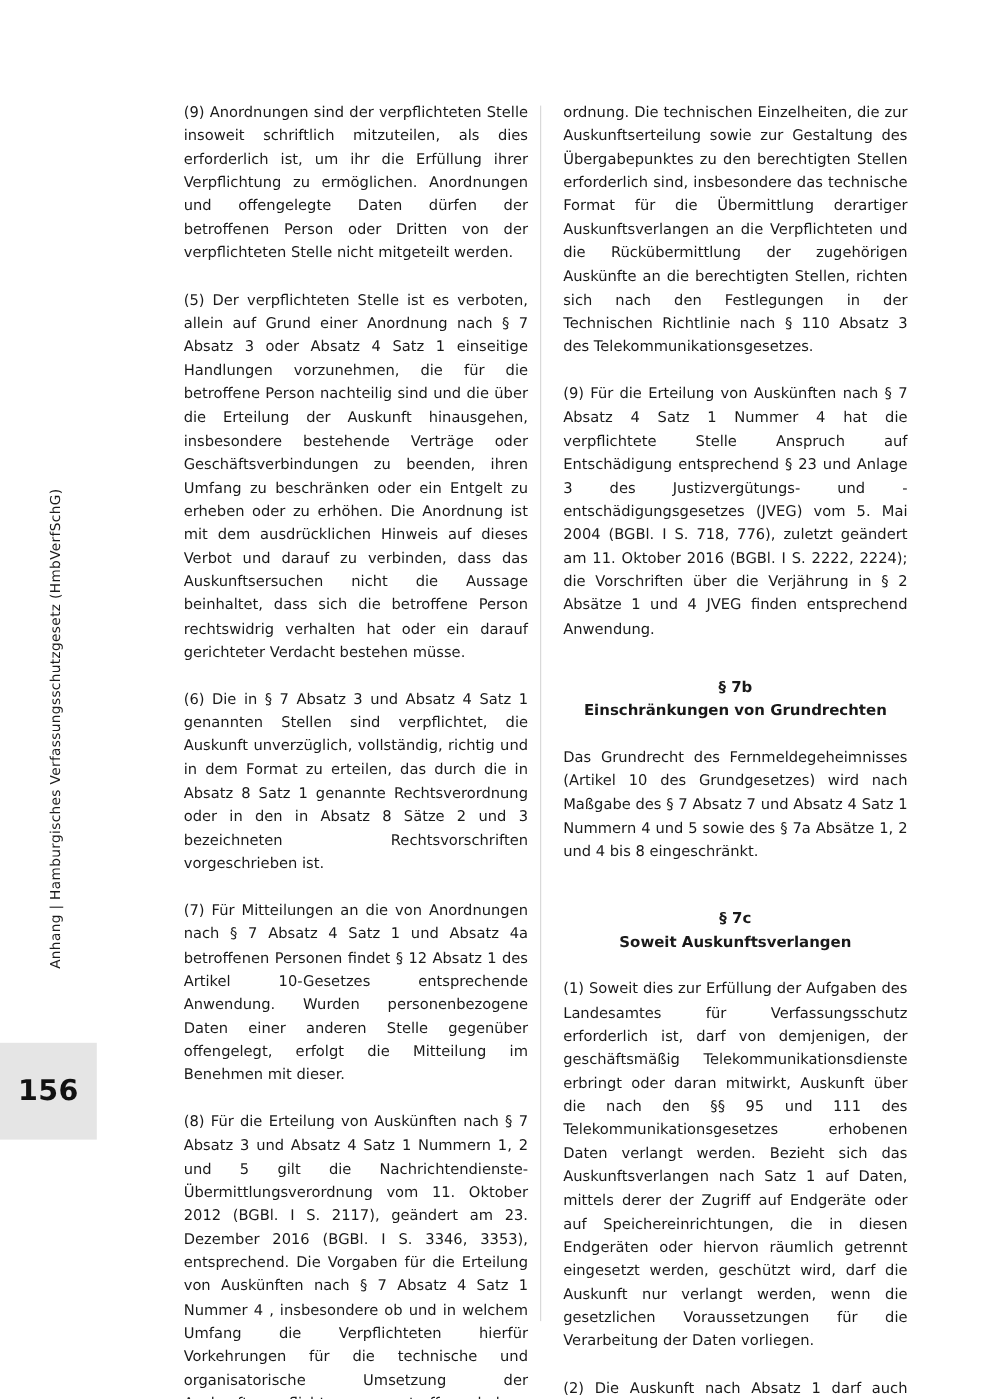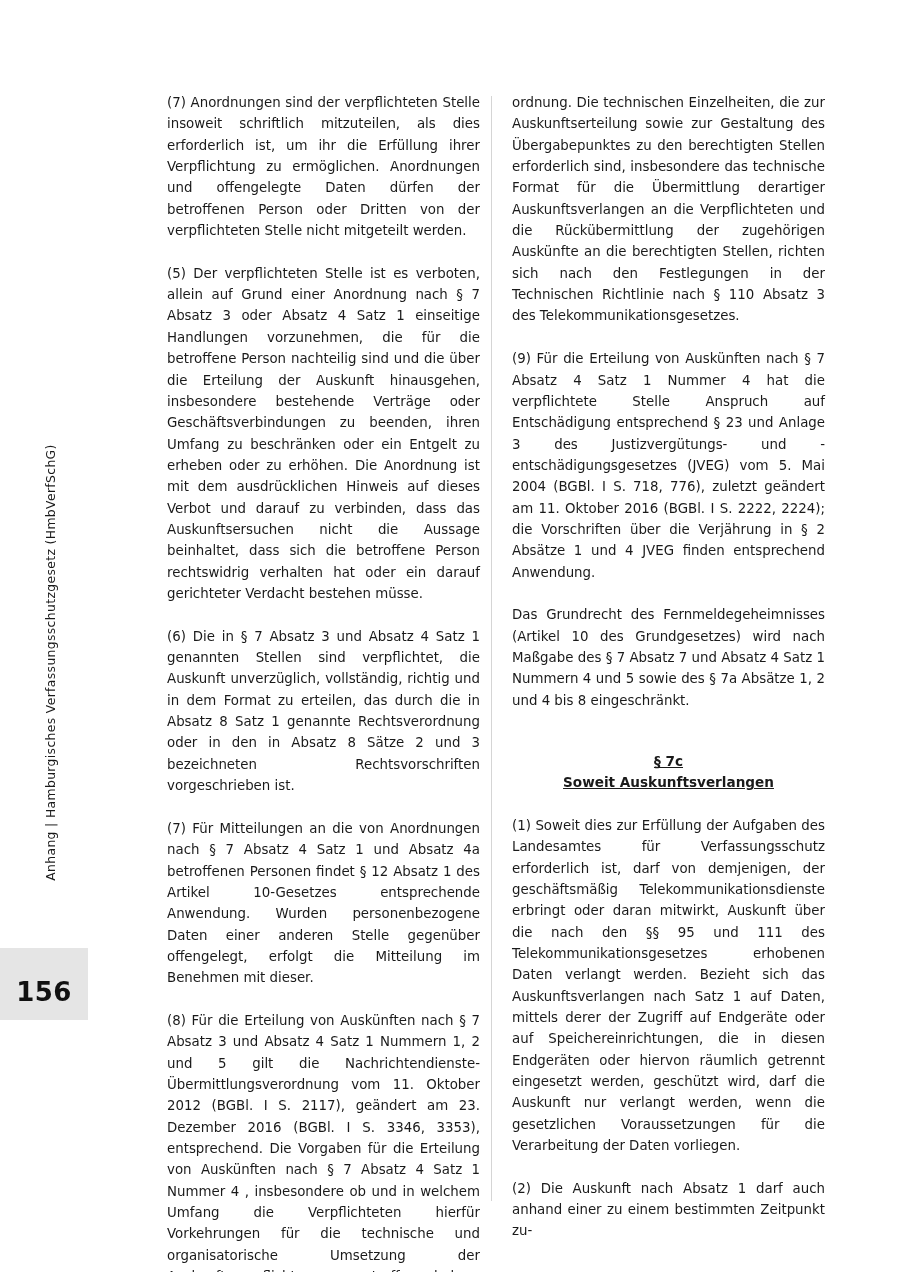--- a/index.html
+++ b/index.html
@@ -36,21 +36,21 @@
     font-size: 12.4px;
     letter-spacing: 0.35px;
     color: #1a1a1a;
     white-space: nowrap;
   }
   .folio-box {
     position: absolute;
     left: 0;
     top: 948px;
     width: 88px;
-    height: 72px;
+    height: 88px;
     background: #e5e5e5;
   }
   .folio-number {
     position: absolute;
     left: 0;
     top: 0;
     width: 88px;
     height: 88px;
     display: flex;
     align-items: center;
@@ -98,48 +98,52 @@
   .sec-head .sec-num {
     display: block;
     font-size: 13.6px;
     font-weight: 700;
   }
   .sec-head .sec-title {
     display: block;
     font-size: 13.6px;
     font-weight: 700;
   }
-  .sec-head.tight-top { margin-top: 40px; text-decoration: underline; }
+  .sec-head.tight-top { margin-top: 40px; }
 </style>
 </head>
 <body>
 
 <div class="page">
 
   <div class="side-rail">
     <div class="running-head">Anhang | Hamburgisches Verfassungsschutzgesetz (HmbVerfSchG)</div>
     <div class="folio-box">
       <div class="folio-number">156</div>
     </div>
   </div>
 
   <div class="column-rule"></div>
 
   <div class="col col-left">
-    <p class="para">(7) Anordnungen sind der verpflichteten Stelle insoweit schriftlich mitzuteilen, als dies erforderlich ist, um ihr die Erfüllung ihrer Verpflichtung zu ermöglichen. Anordnungen und offengelegte Daten dürfen der betroffenen Person oder Dritten von der verpflichteten Stelle nicht mitgeteilt werden.</p>
+    <p class="para">(9) Anordnungen sind der verpflichteten Stelle insoweit schriftlich mitzuteilen, als dies erforderlich ist, um ihr die Erfüllung ihrer Verpflichtung zu ermöglichen. Anordnungen und offengelegte Daten dürfen der betroffenen Person oder Dritten von der verpflichteten Stelle nicht mitgeteilt werden.</p>
     <p class="para">(5) Der verpflichteten Stelle ist es verboten, allein auf Grund einer Anordnung nach § 7 Absatz 3 oder Absatz 4 Satz 1 einseitige Handlungen vorzunehmen, die für die betroffene Person nachteilig sind und die über die Erteilung der Auskunft hinausgehen, insbesondere bestehende Verträge oder Geschäftsverbindungen zu beenden, ihren Umfang zu beschränken oder ein Entgelt zu erheben oder zu erhöhen. Die Anordnung ist mit dem ausdrücklichen Hinweis auf dieses Verbot und darauf zu verbinden, dass das Auskunftsersuchen nicht die Aussage beinhaltet, dass sich die betroffene Person rechtswidrig verhalten hat oder ein darauf gerichteter Verdacht bestehen müsse.</p>
     <p class="para">(6) Die in § 7 Absatz 3 und Absatz 4 Satz 1 genannten Stellen sind verpflichtet, die Auskunft unverzüglich, vollständig, richtig und in dem Format zu erteilen, das durch die in Absatz 8 Satz 1 genannte Rechtsverordnung oder in den in Absatz 8 Sätze 2 und 3 bezeichneten Rechtsvorschriften vorgeschrieben ist.</p>
     <p class="para">(7) Für Mitteilungen an die von Anordnungen nach § 7 Absatz 4 Satz 1 und Absatz 4a betroffenen Personen findet § 12 Absatz 1 des Artikel 10-Gesetzes entsprechende Anwendung. Wurden personenbezogene Daten einer anderen Stelle gegenüber offengelegt, erfolgt die Mitteilung im Benehmen mit dieser.</p>
     <p class="para">(8) Für die Erteilung von Auskünften nach § 7 Absatz 3 und Absatz 4 Satz 1 Nummern 1, 2 und 5 gilt die Nachrichtendienste-Übermittlungsverordnung vom 11. Oktober 2012 (BGBl. I S. 2117), geändert am 23. Dezember 2016 (BGBl. I S. 3346, 3353), entsprechend. Die Vorgaben für die Erteilung von Auskünften nach § 7 Absatz 4 Satz 1 Nummer 4 , insbesondere ob und in welchem Umfang die Verpflichteten hierfür Vorkehrungen für die technische und organisatorische Umsetzung der Auskunftsverpflichtung zu treffen haben, bestimmen sich nach § 110 des Telekommunikationsgesetzes und der dazu erlassenen Rechtsver-</p>
   </div>
 
   <div class="col col-right">
     <p class="para">ordnung. Die technischen Einzelheiten, die zur Auskunftserteilung sowie zur Gestaltung des Übergabepunktes zu den berechtigten Stellen erforderlich sind, insbesondere das technische Format für die Übermittlung derartiger Auskunftsverlangen an die Verpflichteten und die Rückübermittlung der zugehörigen Auskünfte an die berechtigten Stellen, richten sich nach den Festlegungen in der Technischen Richtlinie nach § 110 Absatz 3 des Telekommunikationsgesetzes.</p>
     <p class="para">(9) Für die Erteilung von Auskünften nach § 7 Absatz 4 Satz 1 Nummer 4 hat die verpflichtete Stelle Anspruch auf Entschädigung entsprechend § 23 und Anlage 3 des Justizvergütungs- und -entschädigungsgesetzes (JVEG) vom 5. Mai 2004 (BGBl. I S. 718, 776), zuletzt geändert am 11. Oktober 2016 (BGBl. I S. 2222, 2224); die Vorschriften über die Verjährung in § 2 Absätze 1 und 4 JVEG finden entsprechend Anwendung.</p>
 
+    <div class="sec-head">
+      <span class="sec-num">§ 7b</span>
+      <span class="sec-title">Einschränkungen von Grundrechten</span>
+    </div>
     <p class="para">Das Grundrecht des Fernmeldegeheimnisses (Artikel 10 des Grundgesetzes) wird nach Maßgabe des § 7 Absatz 7 und Absatz 4 Satz 1 Nummern 4 und 5 sowie des § 7a Absätze 1, 2 und 4 bis 8 eingeschränkt.</p>
 
     <div class="sec-head tight-top">
       <span class="sec-num">§ 7c</span>
       <span class="sec-title">Soweit Auskunftsverlangen</span>
     </div>
     <p class="para">(1) Soweit dies zur Erfüllung der Aufgaben des Landesamtes für Verfassungsschutz erforderlich ist, darf von demjenigen, der geschäftsmäßig Telekommunikationsdienste erbringt oder daran mitwirkt, Auskunft über die nach den §§ 95 und 111 des Telekommunikationsgesetzes erhobenen Daten verlangt werden. Bezieht sich das Auskunftsverlangen nach Satz 1 auf Daten, mittels derer der Zugriff auf Endgeräte oder auf Speichereinrichtungen, die in diesen Endgeräten oder hiervon räumlich getrennt eingesetzt werden, geschützt wird, darf die Auskunft nur verlangt werden, wenn die gesetzlichen Voraussetzungen für die Verarbeitung der Daten vorliegen.</p>
     <p class="para">(2) Die Auskunft nach Absatz 1 darf auch anhand einer zu einem bestimmten Zeitpunkt zu-</p>
   </div>
 

